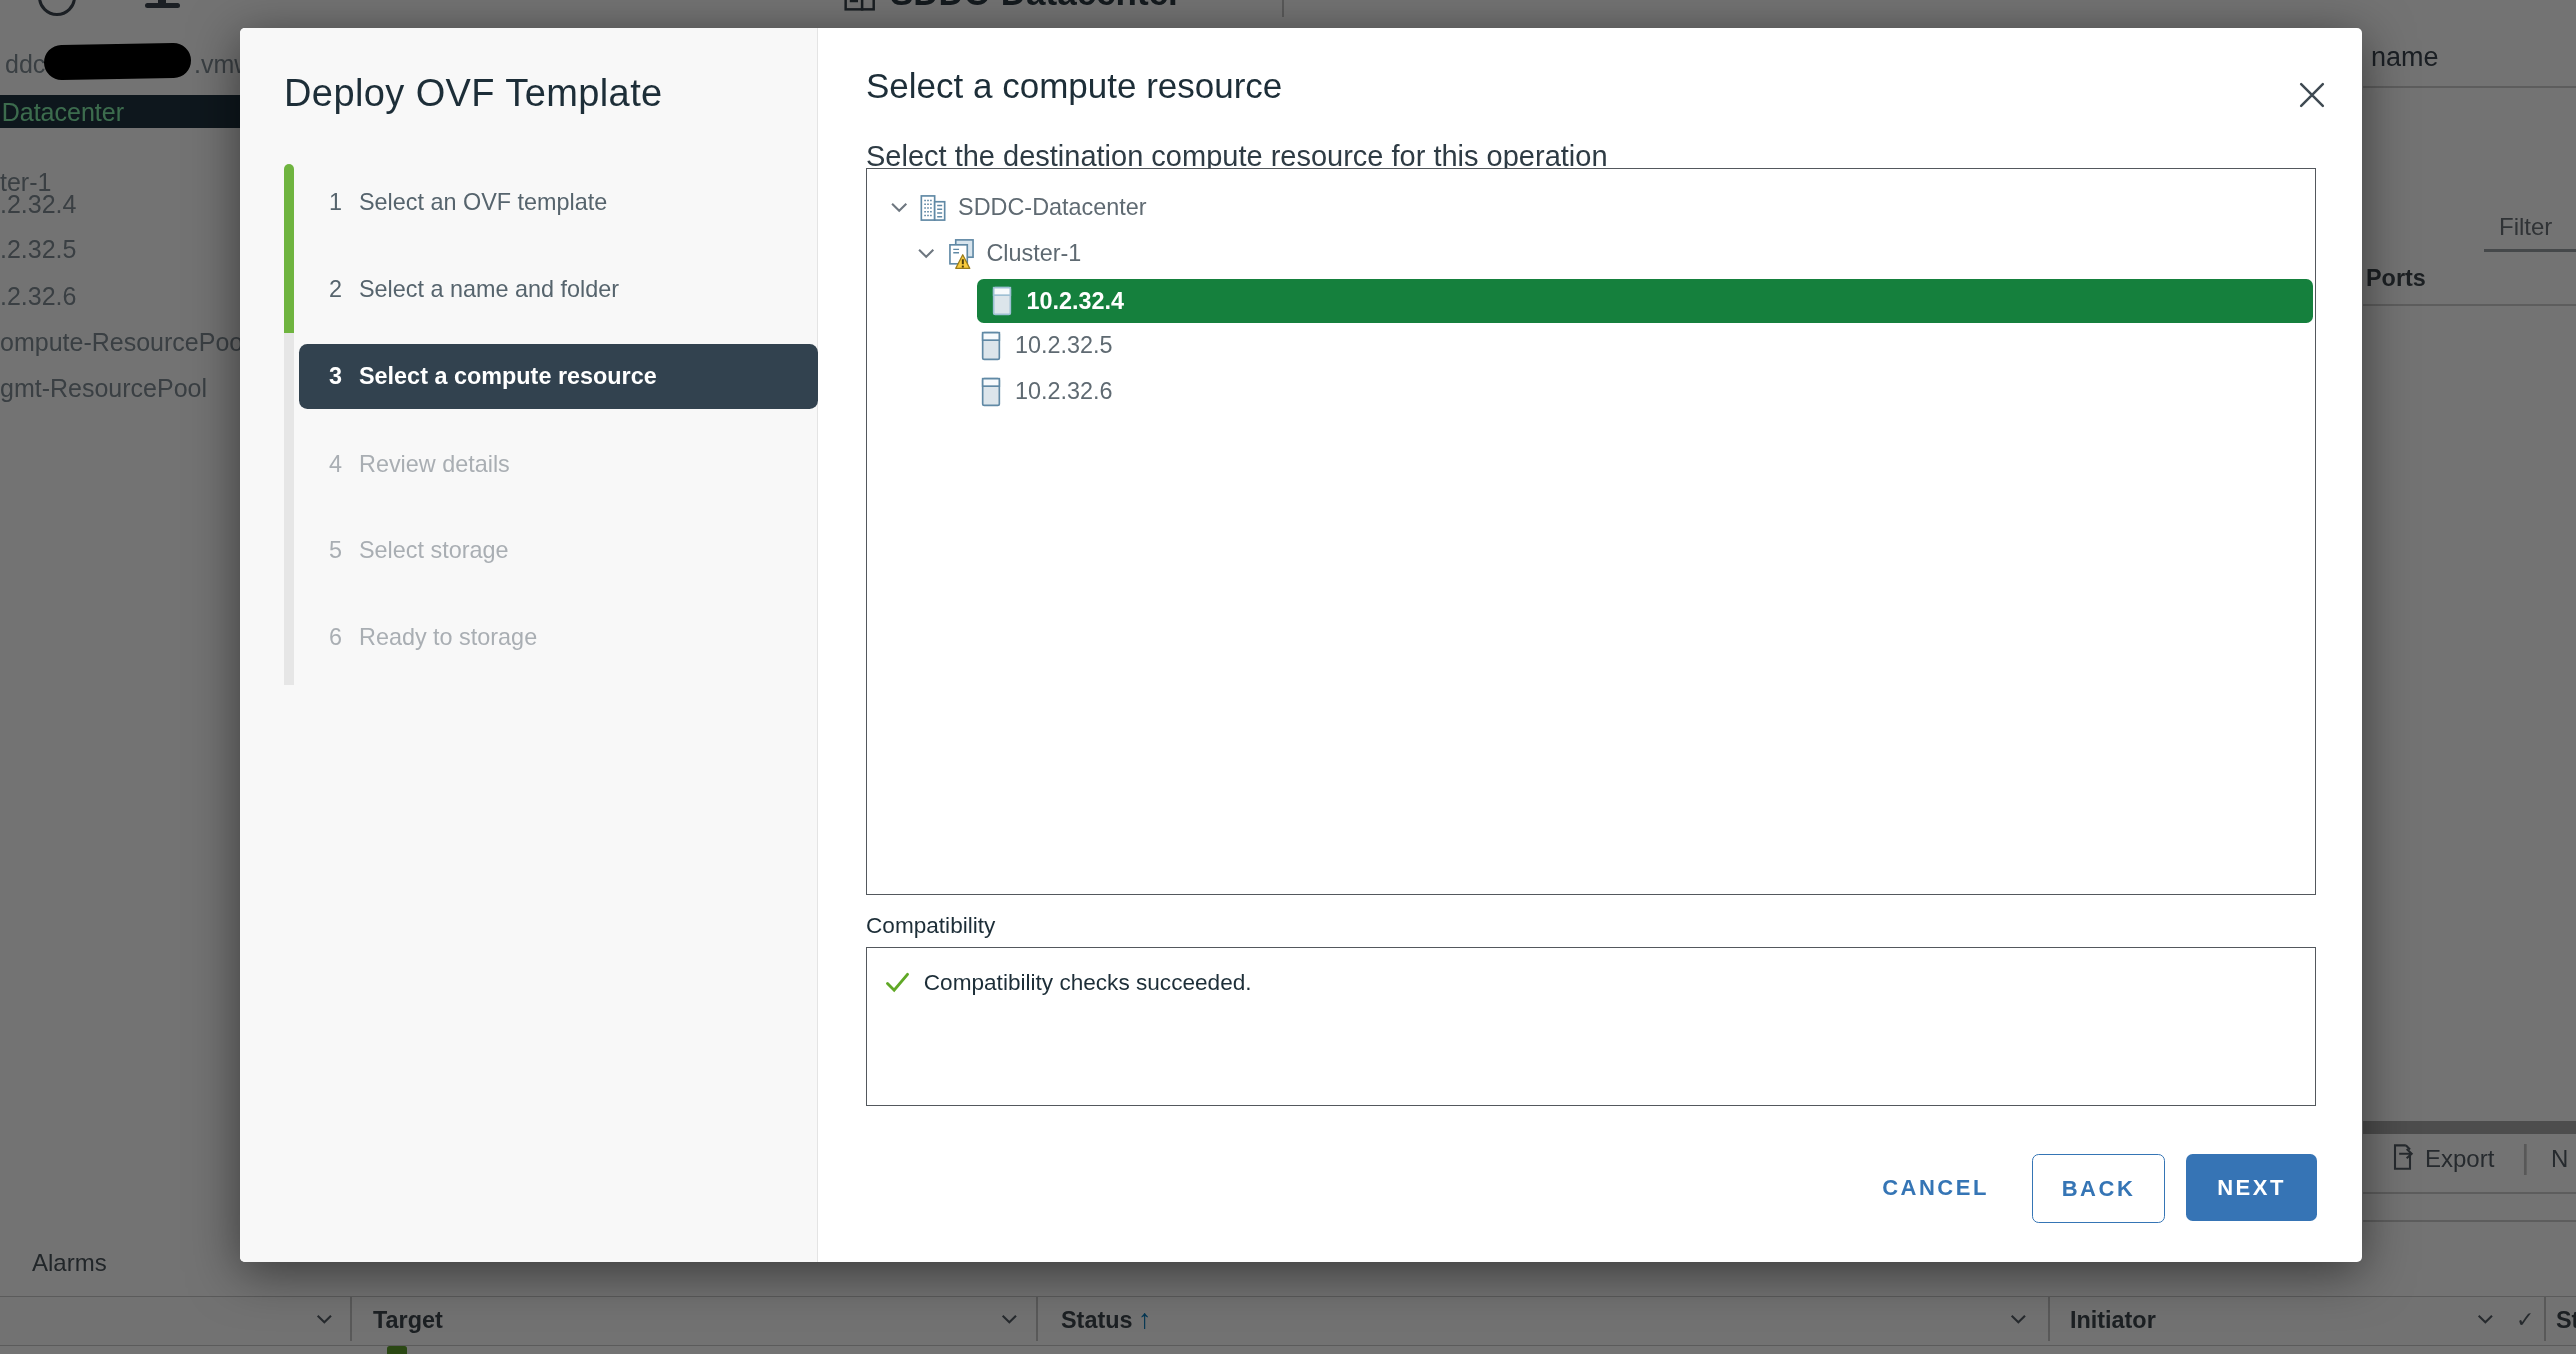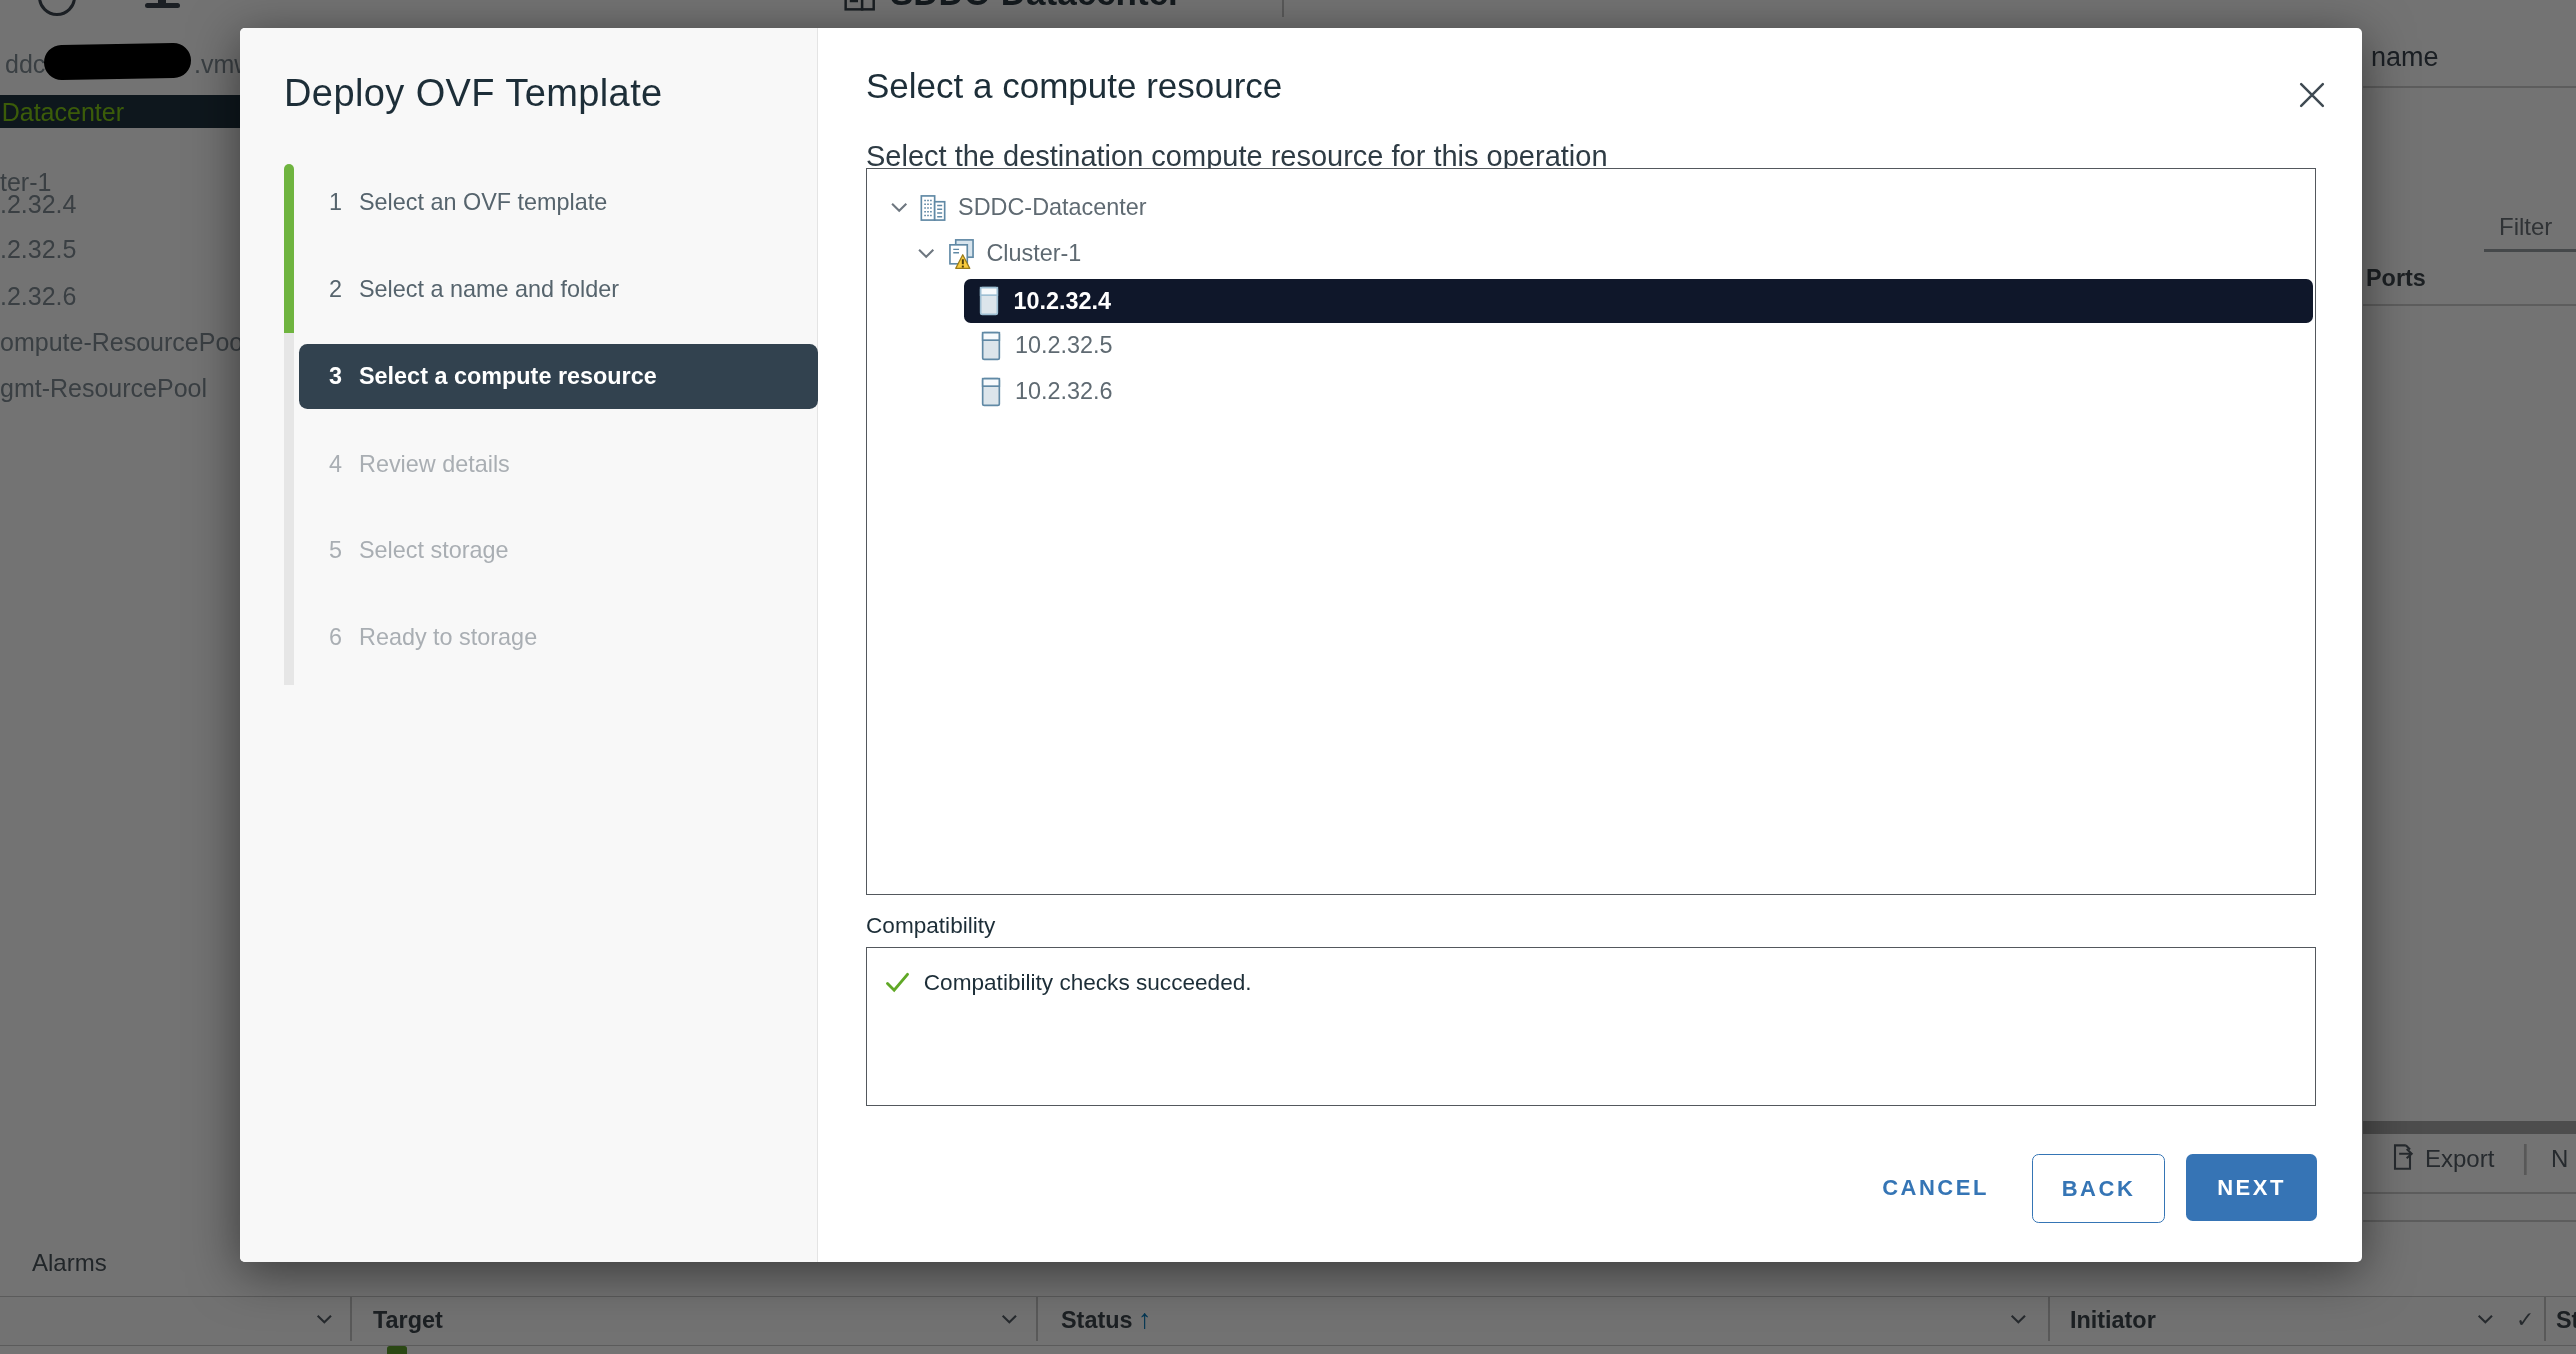--- a/index.html
+++ b/index.html
@@ -28,21 +28,21 @@
   .step-active{background:#32424F;}
   .step-active .step-num,.step-active .step-label{color:#FFFFFF;font-weight:bold;}
   #step-track{left:44px;top:305px;width:10px;height:352px;background:#E6E6E6;}
   #step-track-done{left:44px;top:136px;width:10px;height:169px;background:#6FB43F;border-radius:5px 5px 0 0;}
   #pane-title{left:626px;top:38px;font-size:35px;color:#1D2E38;}
   #pane-subtitle{left:626px;top:112px;font-size:29px;color:#2E3B44;}
   #close-btn{left:2057px;top:52px;width:30px;height:30px;cursor:pointer;}
   #tree-box{left:626px;top:140px;width:1448px;height:725px;border:1.7px solid #53585D;background:#fff;}
   .tree-row{position:absolute;left:1.7px;right:1.7px;height:45px;display:flex;align-items:center;}
   .tree-label{font-size:23.4px;color:#5F6A72;white-space:nowrap;}
-  .tree-row.selected{left:97px;background:#0f172a;border-radius:6.7px;}
+  .tree-row.selected{left:110px;background:#15803d;border-radius:6.7px;}
   .tree-row.selected .tree-label{color:#FFFFFF;font-weight:bold;}
   .tw{display:inline-flex;align-items:center;justify-content:center;flex:0 0 auto;}
   #compat-label{left:626px;top:885px;font-size:22.6px;color:#1D2E38;}
   #compat-box{left:626px;top:919px;width:1448px;height:157px;border:1.7px solid #53585D;background:#fff;}
   #compat-msg-row{position:absolute;left:18.4px;top:22px;display:flex;align-items:center;}
   #compat-msg{font-size:22.6px;color:#1D2E38;margin-left:13.4px;}
   .btn{display:flex;align-items:center;justify-content:center;font-size:22px;font-weight:bold;
        letter-spacing:2.5px;border-radius:6.7px;cursor:pointer;}
   #cancel-btn{left:1637px;top:1126px;width:117px;height:67px;color:#3575B5;}
   #back-btn{left:1792px;top:1126px;width:131px;height:67px;color:#3575B5;border:1.7px solid #3575B5;background:#fff;}
@@ -69,21 +69,21 @@
     </svg>
   </span>
   <div class="abs" style="left:890px;top:-27px;font-size:35px;font-weight:bold;color:#2E3A44;white-space:nowrap;">SDDC-Datacenter</div>
   <div class="abs vline" style="left:1282px;top:0;height:16.7px;"></div>
 
   <div class="abs nav-text" style="left:5px;top:50px;">ddc-</div>
   <div class="abs blob" style="left:44px;top:44px;width:147px;height:35px;transform:rotate(-1deg);"></div>
   <div class="abs nav-text" style="left:194px;top:50px;">.vmw</div>
 
   <div class="abs nav-sel" style="left:0;top:95px;width:240px;height:33px;">
-    <span class="nav-text" style="position:absolute;left:1.7px;top:2.5px;color:#84cc16;text-align:center;">Datacenter</span>
+    <span class="nav-text" style="position:absolute;left:1.7px;top:2.5px;color:#86efac;text-align:center;">Datacenter</span>
   </div>
   <div class="abs nav-text" style="left:0;top:144px;margin-top:24px;">ter-1</div>
   <div class="abs nav-text" style="left:0;top:190px;">.2.32.4</div>
   <div class="abs nav-text" style="left:0;top:235px;">.2.32.5</div>
   <div class="abs nav-text" style="left:0;top:282px;">.2.32.6</div>
   <div class="abs nav-text" style="left:0;top:328px;">ompute-ResourcePoo</div>
   <div class="abs nav-text" style="left:0;top:374px;">gmt-ResourcePool</div>
 
   <div class="abs" style="left:2371px;top:42px;font-size:27px;color:#3C4650;">name</div>
   <div class="abs hline" style="left:2363px;top:86px;width:213px;"></div>

